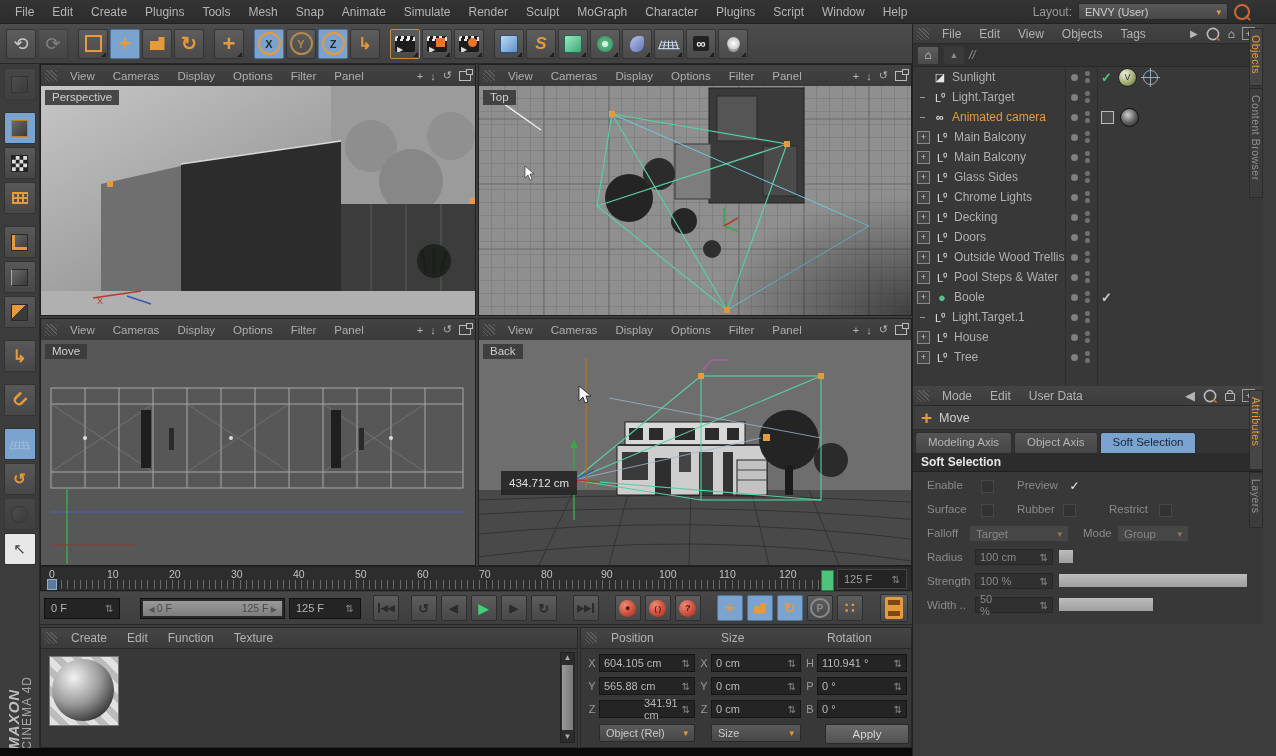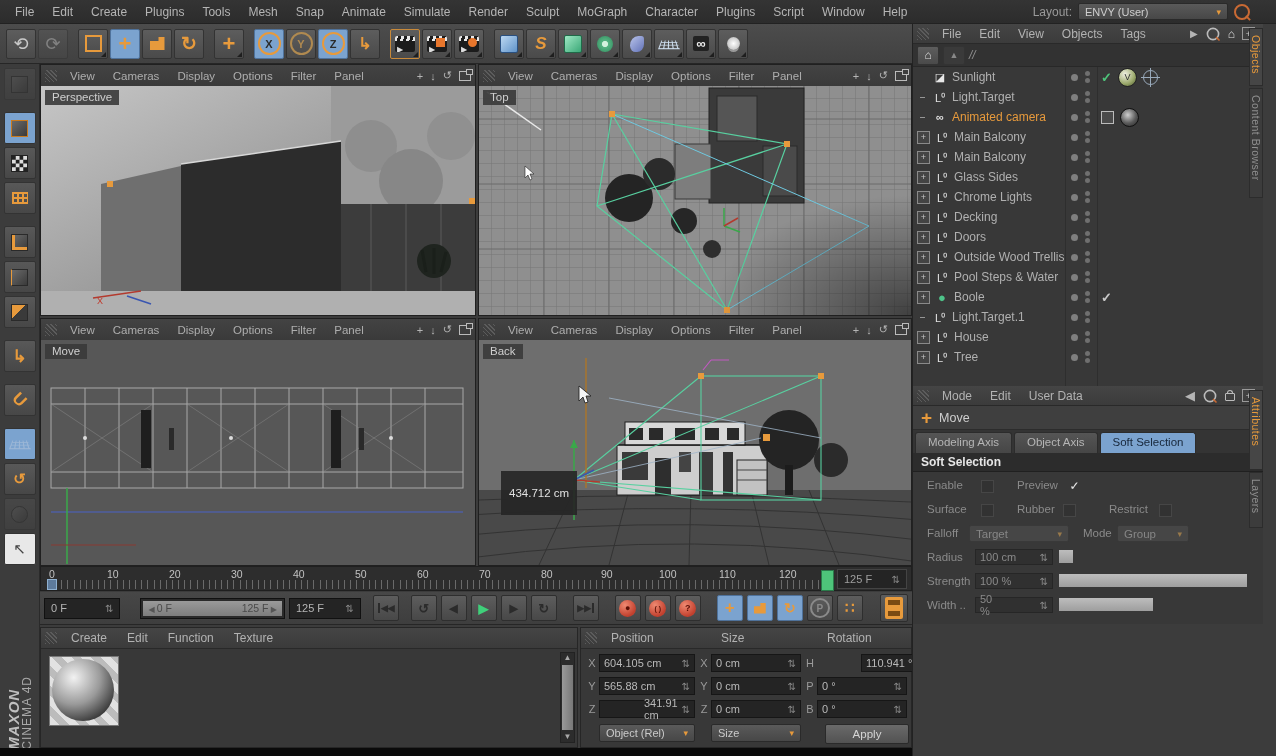--- a/index.html
+++ b/index.html
@@ -44,21 +44,21 @@
   
   .vp{position:absolute;background:#6a6a6a;border:1px solid #202020;box-sizing:border-box;overflow:hidden;}
   .vp-head{height:21px;background:linear-gradient(#434343,#3a3a3a);border-bottom:1px solid #2a2a2a;display:flex;align-items:center;padding:0 4px;gap:0;}
   .vp-grip{width:12px;height:12px;background:repeating-linear-gradient(45deg,#5c5c5c 0 1px,transparent 1px 3px);margin-right:4px;}
   .vp-m{padding:0 9px;color:#aeaeae;font-size:11.5px;}
   .vp-ics{margin-left:auto;display:flex;gap:7px;align-items:center;color:#b5b5b5;font-size:11px;}
   .maxico{width:10px;height:8px;border:1px solid #bbb;position:relative;}
   .maxico::after{content:'';position:absolute;right:-3px;top:-3px;width:5px;height:4px;border:1px solid #bbb;background:#3e3e3e;}
   .vp-label{position:absolute;top:25px;left:4px;background:rgba(58,58,58,.9);color:#cfcfcf;padding:1px 7px 2px;font-size:11.5px;z-index:5;}
   .vp svg{position:absolute;left:0;top:21px;}
-  #measure-tag{position:absolute;left:22px;top:152px;background:rgba(38,38,38,.92);color:#e0e0e0;padding:16px 8px;font-size:11.5px;z-index:6;}
+  #measure-tag{position:absolute;left:22px;top:152px;background:rgba(38,38,38,.92);color:#e0e0e0;padding:6px 8px;font-size:11.5px;z-index:6;}
   
   #ruler{left:40px;top:566px;width:872px;height:25px;background:#2d2d2d;border:1px solid #1f1f1f;box-sizing:border-box;}
   .rtick{position:absolute;top:1px;font-size:10.5px;color:#c2c2c2;}
   #ruler .ticks{position:absolute;left:8px;right:90px;top:13px;height:9px;background:repeating-linear-gradient(90deg,#6a6a6a 0 1px,transparent 1px 6.15px);}
   #playhead0{position:absolute;left:6px;top:12px;width:10px;height:11px;background:#5d7a9b;border:1px solid #8fb0d0;box-sizing:border-box;}
   #marker125{position:absolute;left:780px;top:3px;width:11px;height:19px;background:#4ec47a;border:1px solid #2a7a4a;}
   #ruler-endbox{position:absolute;left:796px;top:2px;width:70px;height:20px;background:#242424;border:1px solid #444;color:#9f9f9f;font-size:11px;display:flex;align-items:center;padding:0 6px;box-sizing:border-box;}
   #ruler-endbox .spin{margin-left:auto;}
   
   #transport{left:40px;top:592px;width:872px;height:33px;background:linear-gradient(#474747,#3e3e3e);border-bottom:1px solid #262626;display:flex;align-items:center;padding:0 4px;gap:4px;box-sizing:border-box;}
@@ -675,21 +675,21 @@
     <div class="cfield" style="left:18px;top:26px;width:96px;">
         <span>604.105 cm</span>
         <span class="spin">⇅</span>
       </div>
     <span class="axchip" style="left:116px;top:26px;">X</span>
     <div class="cfield" style="left:130px;top:26px;width:90px;">
         <span>0 cm</span>
         <span class="spin">⇅</span>
       </div>
     <span class="axchip" style="left:222px;top:26px;">H</span>
-    <div class="cfield" style="left:236px;top:26px;width:90px;margin-left:44px;">
+    <div class="cfield" style="left:236px;top:26px;width:90px;">
         <span>110.941 °</span>
         <span class="spin">⇅</span>
       </div>
 
     <span class="axchip" style="left:4px;top:49px;">Y</span>
     <div class="cfield" style="left:18px;top:49px;width:96px;">
         <span>565.88 cm</span>
         <span class="spin">⇅</span>
       </div>
     <span class="axchip" style="left:116px;top:49px;">Y</span>

